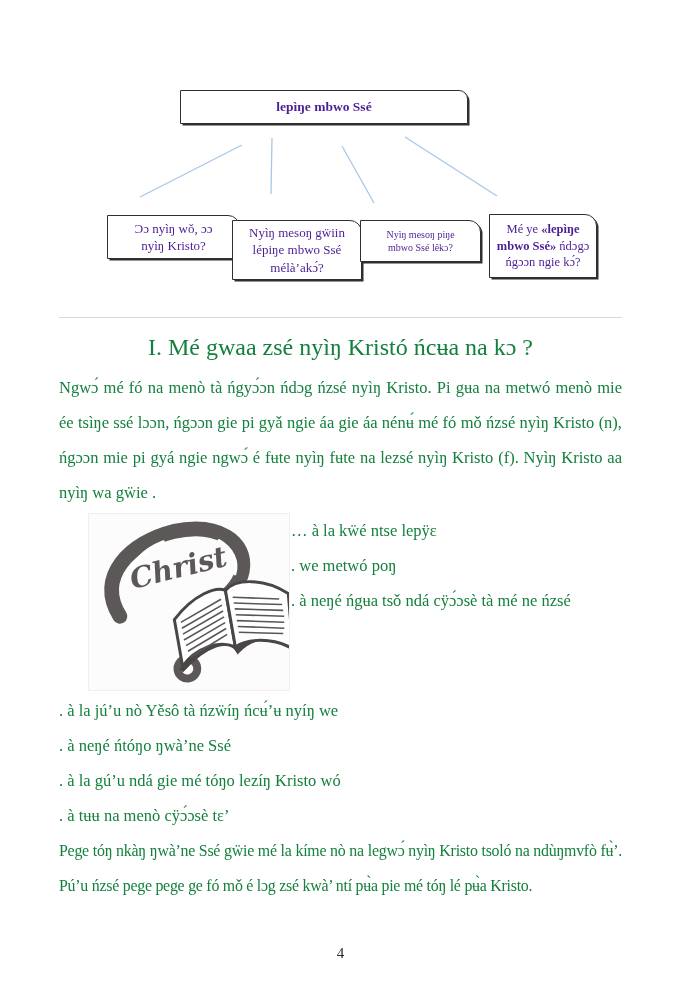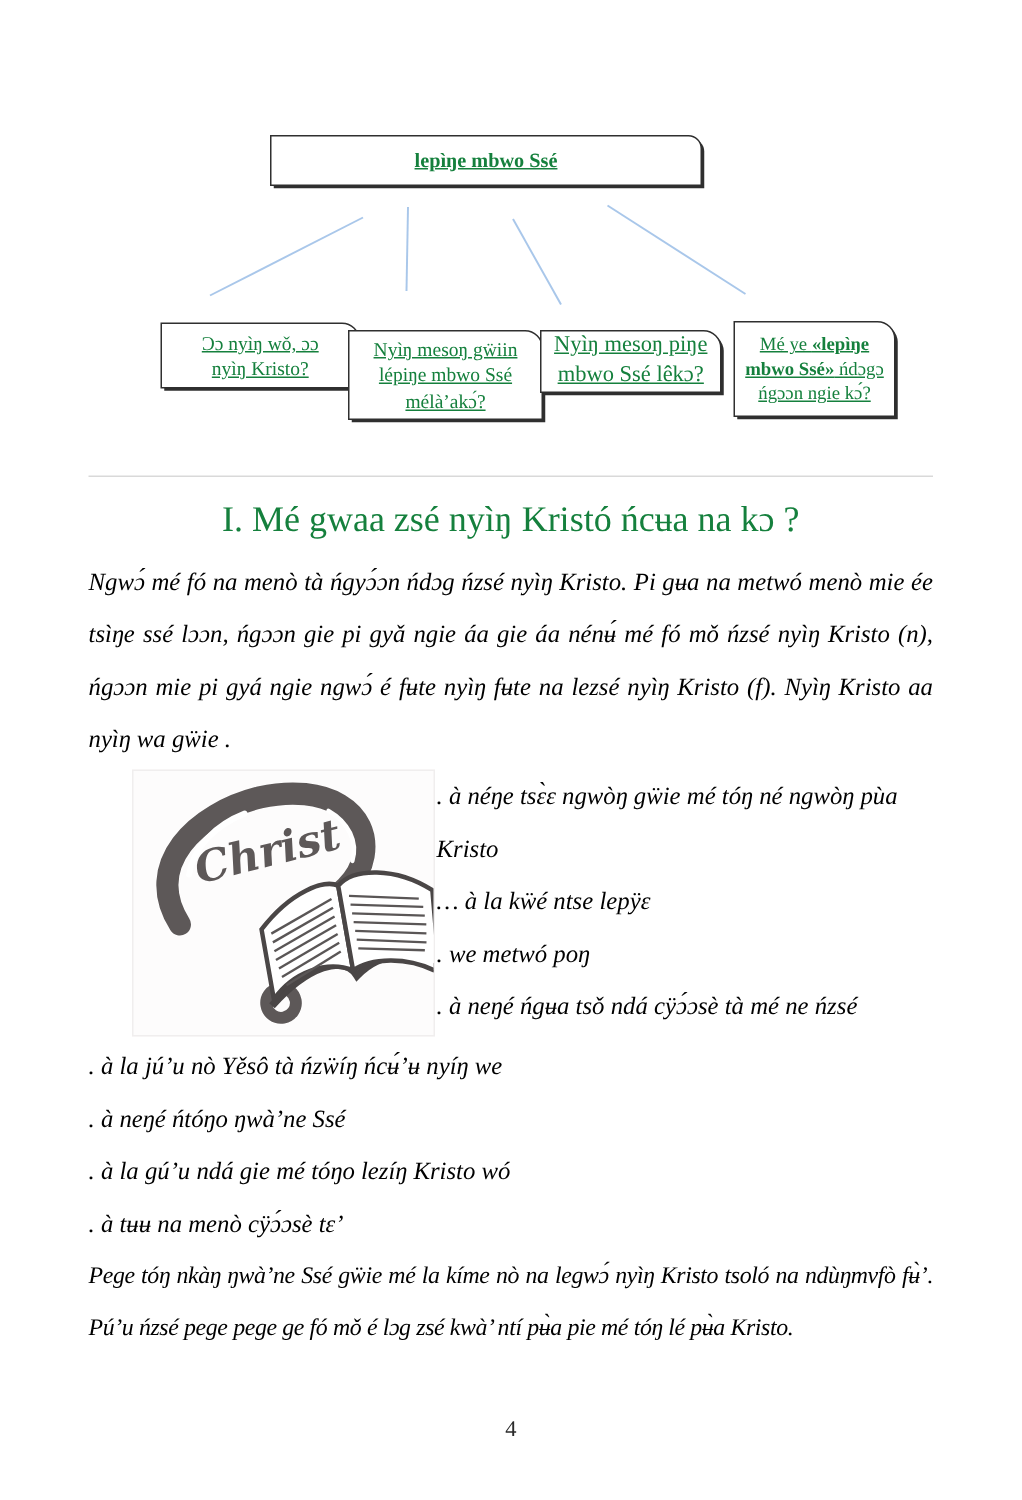--- a/index.html
+++ b/index.html
@@ -16,43 +16,43 @@
   .diagram{position:relative;width:681px;height:317px;}
   .connectors{position:absolute;left:0;top:0;pointer-events:none;}
   .dbox{
     position:absolute;background:#fff;
     border:1.4px solid #2f2f2f;
     border-top-right-radius:12px;
     box-shadow:2px 2px 0 -0.5px #2f2f2f;
     display:flex;flex-direction:column;justify-content:center;
     text-align:center;
     font-family:"Liberation Serif",serif;
-    font-size:13px;line-height:1.32;color:#15803d;
-    padding:2px 3px;box-sizing:border-box;text-decoration:underline;
+    font-size:13px;line-height:1.32;color:#4c1d95;
+    padding:2px 3px;box-sizing:border-box;
   }
   .dbox-root{
     left:180px;top:90px;width:288px;height:34px;
     font-weight:bold;font-size:13.5px;
     border-top-right-radius:9px;
   }
   .dbox-1{left:107px;top:215px;width:133px;height:44px;}
   .dbox-2{left:232px;top:220px;width:130px;height:60px;}
-  .dbox-3{left:360px;top:220px;width:121px;height:42px;font-size:15px;}
+  .dbox-3{left:360px;top:220px;width:121px;height:42px;font-size:10px;}
   .dbox-4{left:489px;top:214px;width:108px;height:64px;font-size:12.5px;}
 
   .rule{width:563px;height:1px;background:#d9d9d9;margin:0 auto;}
 
   
   .content{width:563px;margin:0 auto;}
   h1.heading{
     margin:15px 0 0 0;text-align:center;
     font-size:24px;font-weight:normal;color:#15803d;
     line-height:28px;
   }
-  .bodytext{font-size:16.5px;line-height:35px;color:#000000;font-style:italic;}
+  .bodytext{font-size:16.5px;line-height:35px;color:#15803d;}
   p.para1{margin:9px 0 0 0;text-align:justify;}
   .media-row{display:flex;margin-top:3px;height:180px;}
   .img-wrap{
     margin-left:29px;width:202px;height:178px;flex:0 0 202px;
     border:1px solid #f0eeee;box-sizing:border-box;background:#fdfcfc;
   }
   .side-col{flex:1;padding-left:1px;}
   .side-bullet{line-height:35px;text-align:left;}
   .bullet{line-height:35px;}
   p.para2{margin:0;text-align:justify;font-size:15.9px;letter-spacing:-0.25px;}
@@ -136,21 +136,20 @@
                 <path d="M66 36 L114 46"></path>
               <path d="M66 42 L114 52"></path>
                 <path d="M66 48 L113 58"></path>
                 <path d="M66 54 L112 64"></path>
                 <path d="M66 60 L110 69"></path>
             </g>
           </g>
         </svg>
       </div>
       <div class="side-col bodytext">
-        <div class="side-bullet">. à néŋe tsɛ̀ɛ ngwòŋ gẅie mé tóŋ né ngwòŋ pùa Kristo</div>
         <div class="side-bullet">… à la kẅé ntse lepÿɛ</div>
         <div class="side-bullet">. we metwó poŋ</div>
         <div class="side-bullet">. à neŋé ńgʉa tsǒ ndá cÿɔ́ɔsè tà mé ne ńzsé</div>
       </div>
     </div>
 
     <div class="bodytext">
       <div class="bullet">. à la jú’u nò Yěsô tà ńzẅíŋ ńcʉ́’ʉ nyíŋ we</div>
       <div class="bullet">. à neŋé ńtóŋo ŋwà’ne Ssé</div>
       <div class="bullet">. à la gú’u ndá gie mé tóŋo lezíŋ Kristo wó</div>

